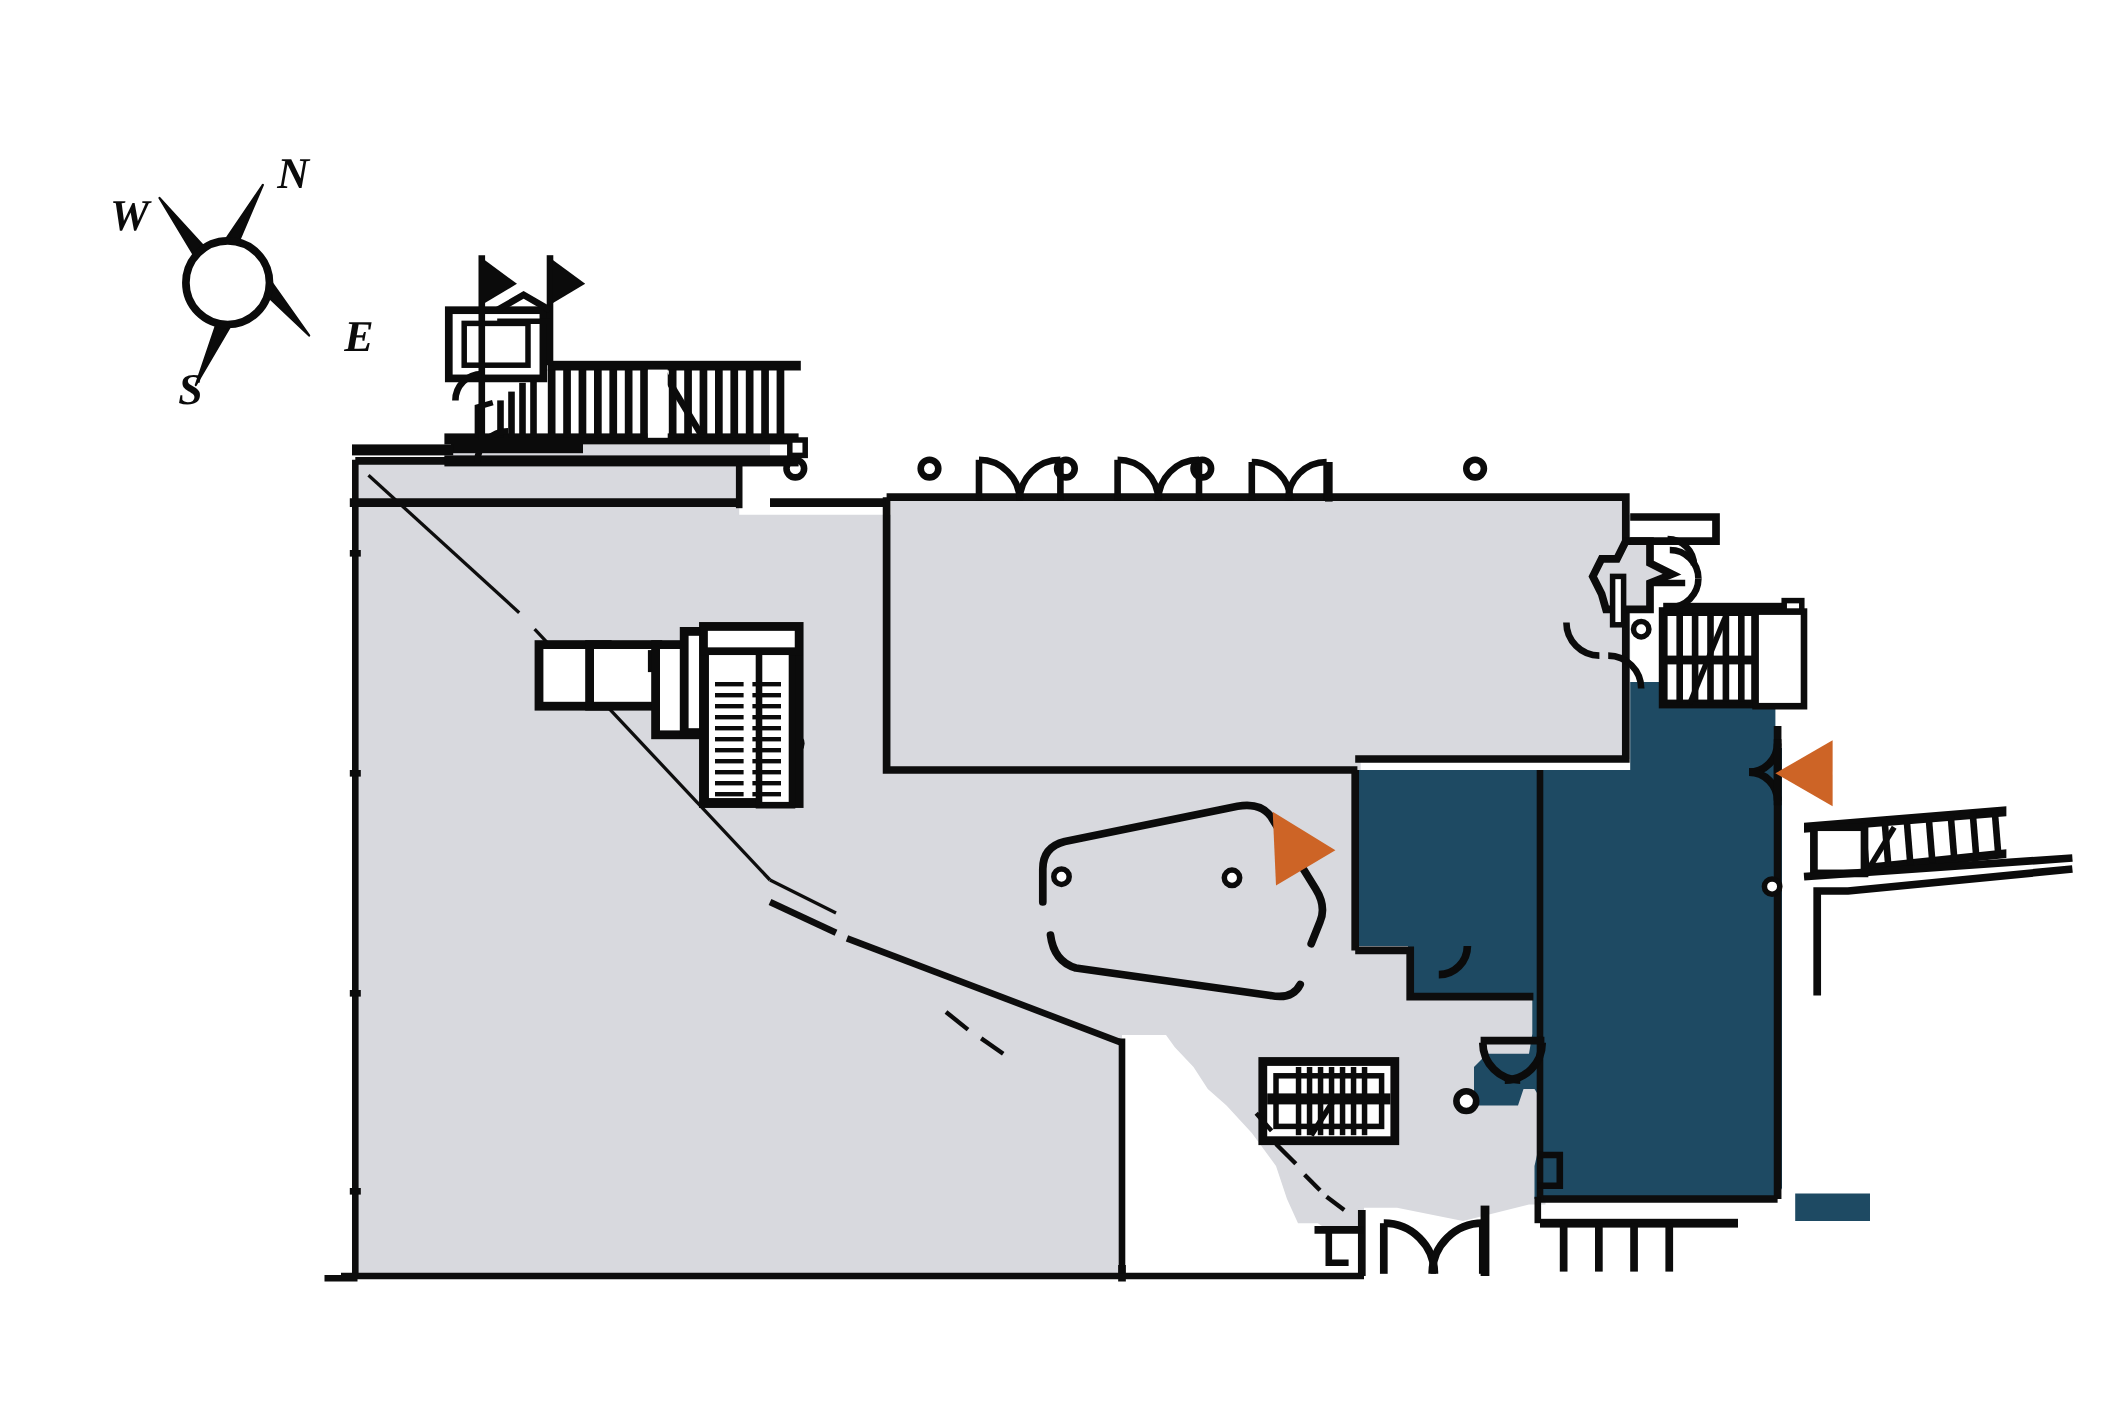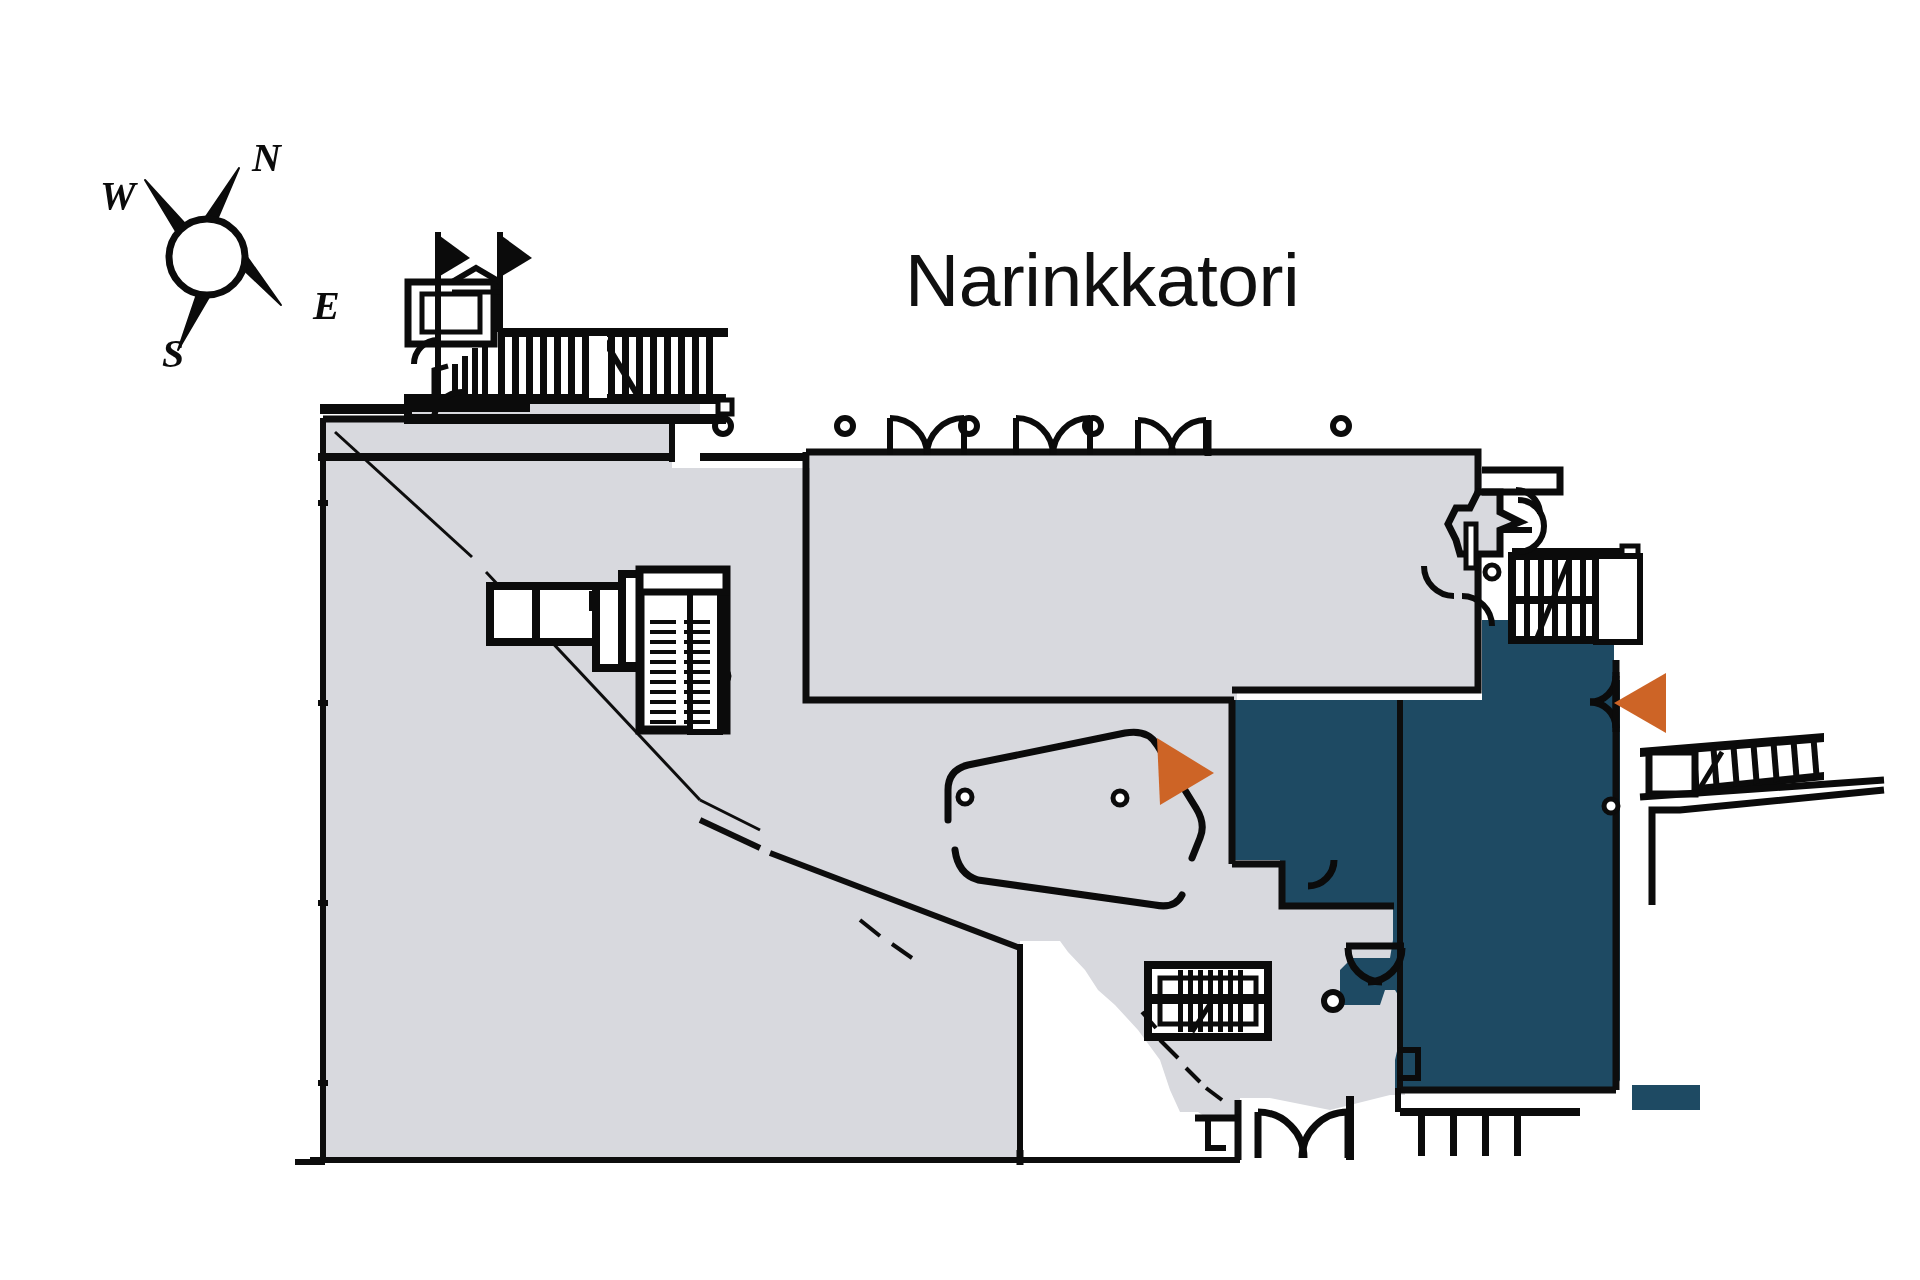--- a/index.html
+++ b/index.html
@@ -441,20 +441,19 @@
       <rect x="318" y="1080" width="10" height="6"></rect>
     </g>
 
     <g>
       <path fill="#cd6426" d="M 1157,738 L 1214,773 L 1160,805 Z"></path>
       <path fill="#cd6426" d="M 1666,673 L 1666,733 L 1614,703 Z"></path>
     </g>
 
   </svg>
 
-  <div class="map-title">Narinkkatori</div>
 
   <div class="compass-label n">N</div>
   <div class="compass-label w">W</div>
   <div class="compass-label e">E</div>
   <div class="compass-label s">S</div>
 
 </div>
 
 </body></html>

